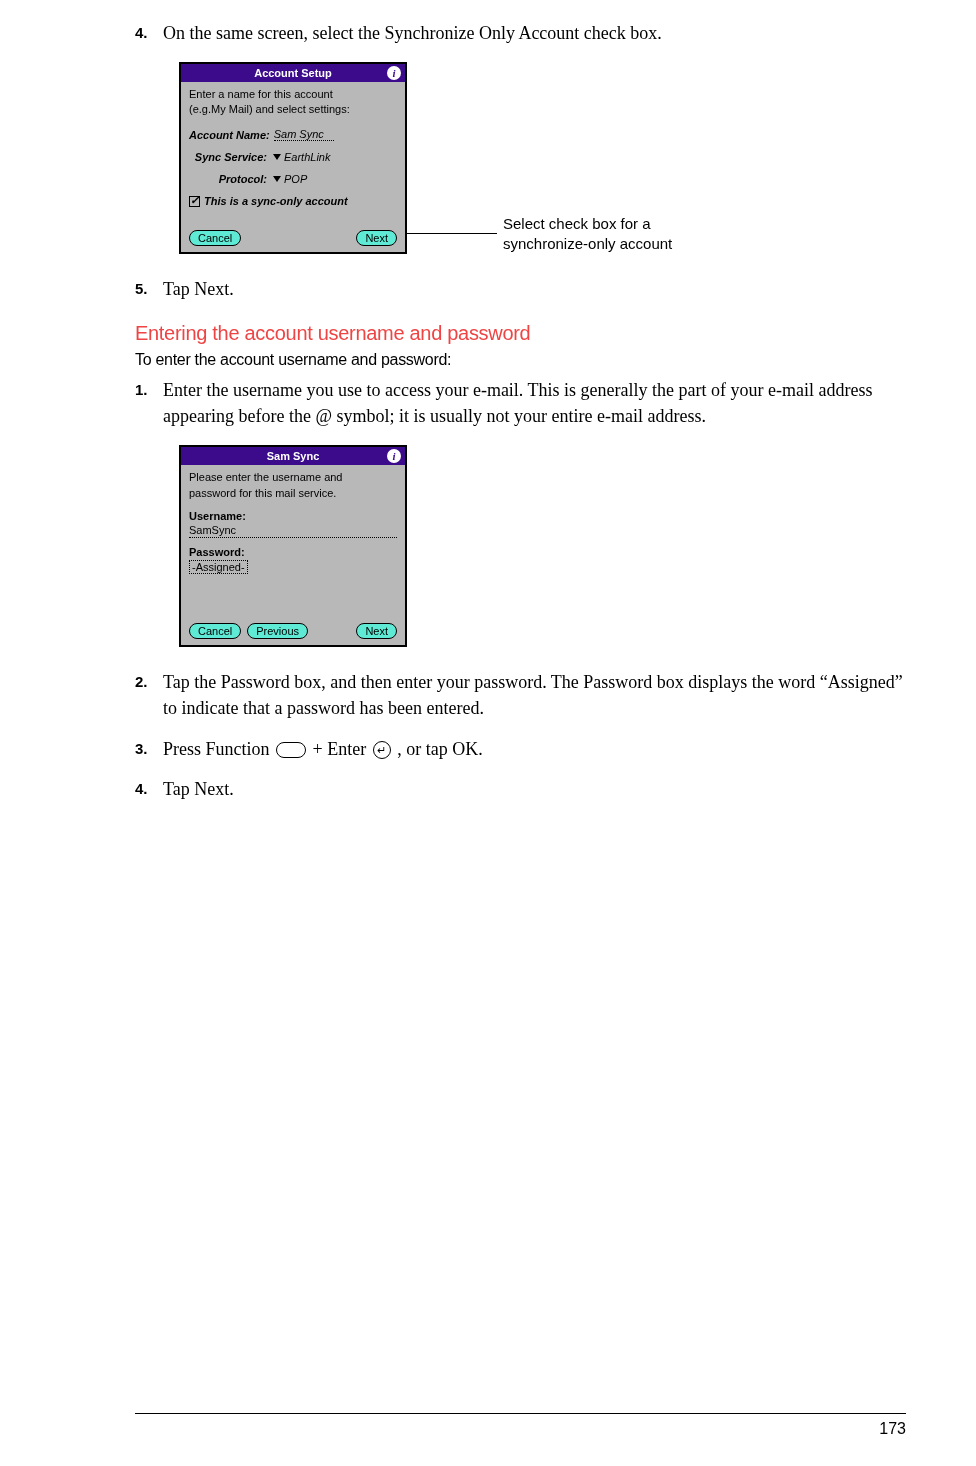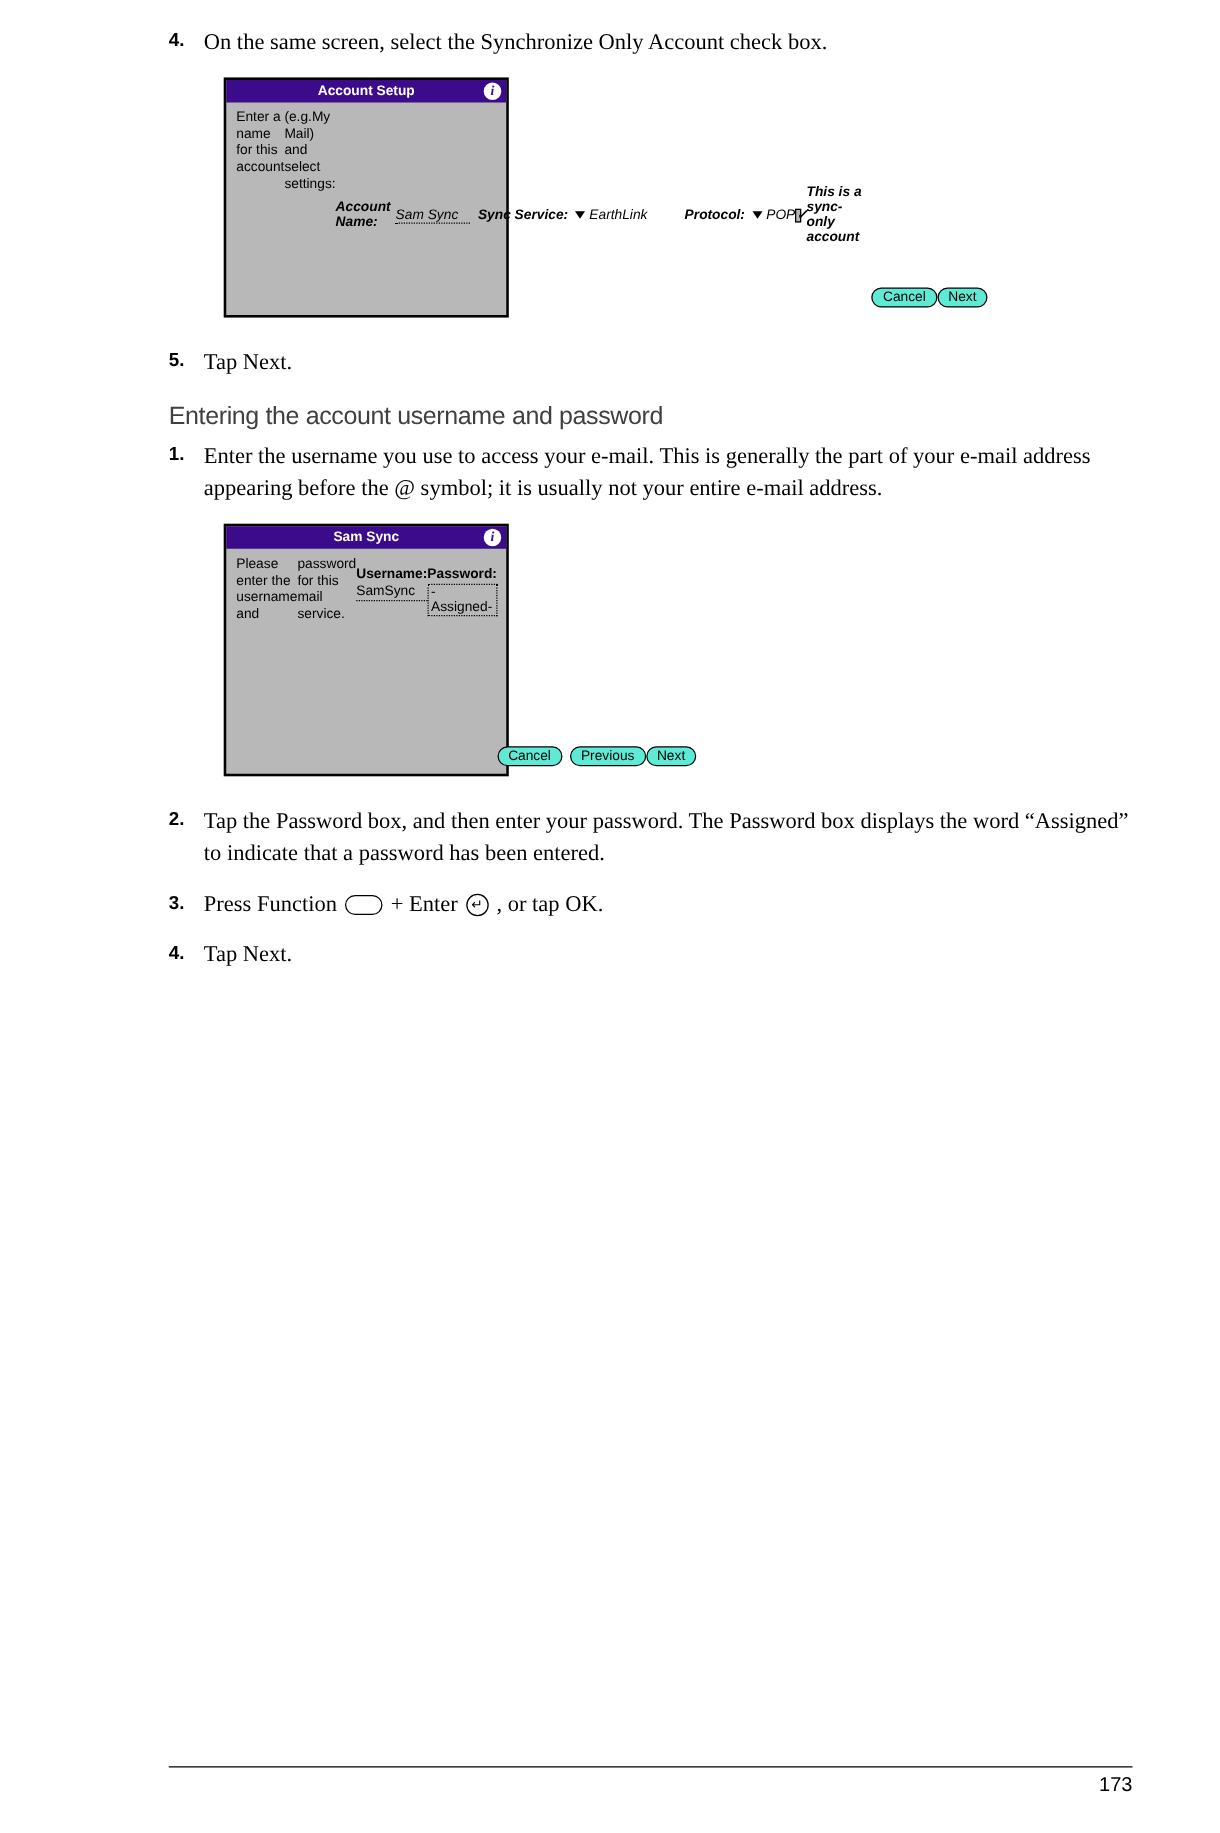--- a/index.html
+++ b/index.html
@@ -79,21 +79,22 @@
       justify-content: center;
       font-weight: bold;
       font-size: 11px;
       font-style: italic;
       font-family: Georgia, serif;
     }
     .palm-body {
       padding: 6px 8px 6px 8px;
       min-height: 170px;
       display: flex;
-      flex-direction: row;
+      flex-direction: column;
+      justify-content: flex-end;
     }
     .palm-text { font-size: 11px; line-height: 1.2; margin-bottom: 2px; }
     .palm-row { display: flex; align-items: center; margin-top: 10px; font-size: 11px; font-style: italic; }
     .palm-label { font-weight: bold; margin-right: 4px; }
     .dropdown-arrow {
       display: inline-block;
       width: 0; height: 0;
       border-left: 4px solid transparent;
       border-right: 4px solid transparent;
       border-top: 6px solid #000;
@@ -146,21 +147,21 @@
       height: 1px;
       background: #000;
     }
     .callout-text {
       font-family: Arial, Helvetica, sans-serif;
       font-size: 15px;
       margin-left: 6px;
       line-height: 1.3;
     }
     .section-heading {
-      color: #404040;
+      color: #ef4444;
       font-family: Arial, Helvetica, sans-serif;
       font-size: 20px;
       font-weight: normal;
       margin-top: 20px;
       margin-bottom: 6px;
       font-stretch: condensed;
       letter-spacing: -0.3px;
     }
     .body-para {
       font-size: 18px;
@@ -272,29 +273,34 @@
           <span class="checkbox checked"></span>
           <span class="palm-label">This is a sync-only account</span>
         </div>
 
         <div class="palm-button-row">
           <span class="palm-btn">Cancel</span>
           <span class="palm-btn">Next</span>
         </div>
       </div>
     </div>
+    <div class="callout-wrap">
+      <div class="callout-line"></div>
+      <div class="callout-text" style="max-width:220px">Select check box for a synchronize-only account</div>
+    </div>
   </div>
 
   <div class="step-line">
     <span class="step-num">5.</span>
     <span class="step-text">Tap Next.</span>
   </div>
 
   <div class="section-heading">Entering the account username and password</div>
 
+  <div class="sub-heading">To enter the account username and password:</div>
 
   <div class="step-line">
     <span class="step-num">1.</span>
     <span class="step-text">Enter the username you use to access your e-mail. This is generally the part of your e-mail address appearing before the @ symbol; it is usually not your entire e-mail address.</span>
   </div>
 
   <div class="figure-row">
     <div class="palm-screen">
       <div class="palm-titlebar">
         <span style="width:14px"></span>

